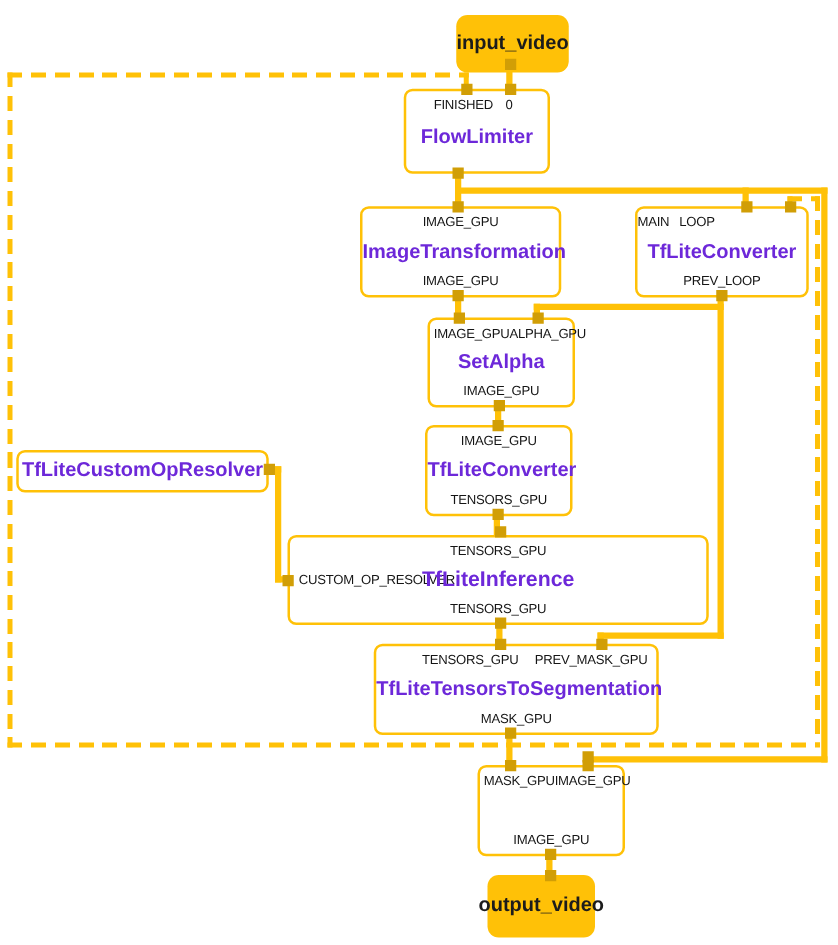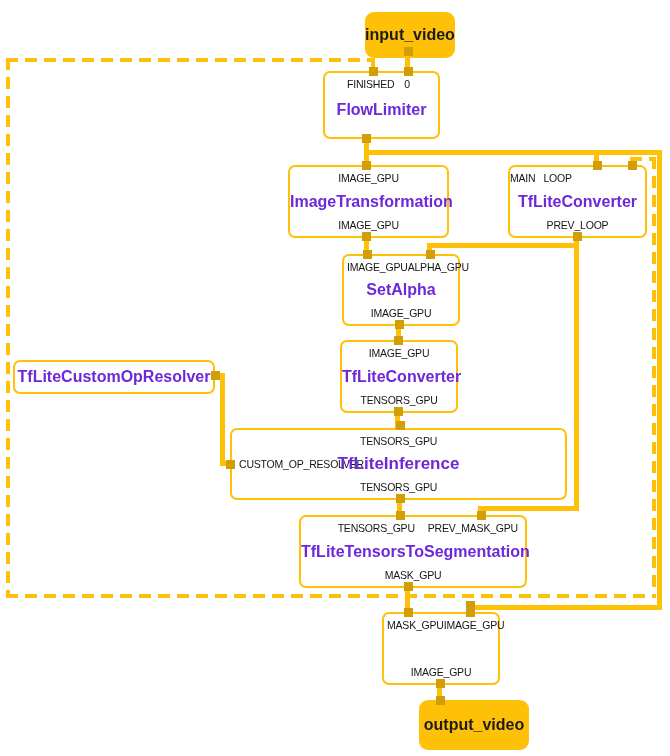--- a/index.html
+++ b/index.html
@@ -27,21 +27,21 @@
   #n-flow{left:323px;top:71px;width:117px;height:68px;}
   #n-imgtrans{left:288px;top:165px;width:161px;height:73px;}
   #n-prevloop{left:508px;top:165px;width:139px;height:73px;}
   #n-setalpha{left:342px;top:254px;width:118px;height:72px;}
   #n-converter{left:340px;top:340px;width:118px;height:73px;}
   #n-resolver{left:13px;top:360px;width:202px;height:34px;}
   #n-inference{left:230px;top:428px;width:337px;height:72px;}
   #n-segment{left:299px;top:515px;width:228px;height:73px;}
   #n-recolor{left:382px;top:612px;width:118px;height:73px;}
   #t-input{left:365px;top:12px;width:90px;height:46px;}
-  #t-output{left:390px;top:700px;width:110px;height:50px;margin-left:29px;}
+  #t-output{left:390px;top:700px;width:86px;height:50px;}
   
   #n-flow .row.top{justify-content:flex-end;padding-right:28px;gap:10px;margin-left:20px;}
   #n-prevloop .row.top{padding-right:3px;gap:8px;}
   #n-setalpha .row.top{justify-content:space-between;padding:0 3px;}
   #n-segment .row.top{justify-content:flex-end;padding-right:7px;gap:13px;}
   #n-recolor .row.top{justify-content:space-between;padding:0 3px;}
   #n-inference .side-label{position:absolute;left:7px;top:50%;transform:translateY(-50%);}
   #n-resolver .node-title{font-size:16px;}
 </style>
 </head>

